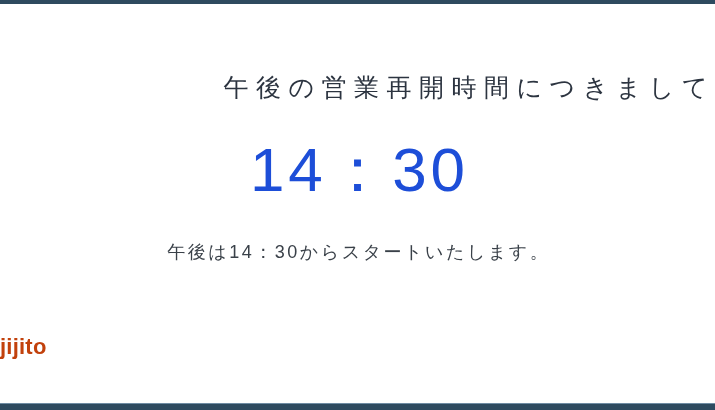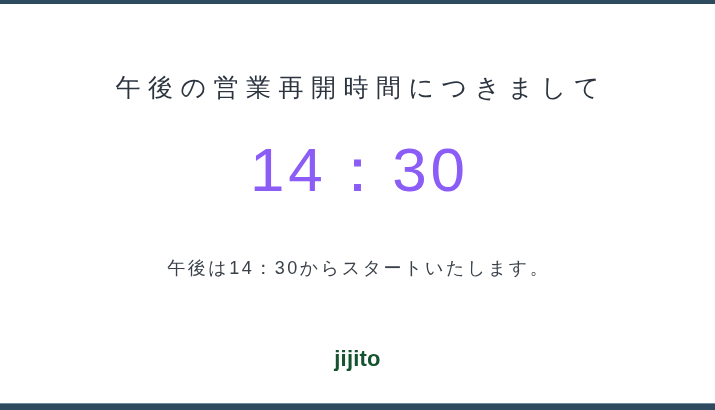--- a/index.html
+++ b/index.html
@@ -52,75 +52,74 @@
     flex-direction: column;
     align-items: center;
   }
 
   .headline {
     margin: 0;
     position: absolute;
     top: 72px;
     left: 0;
     right: 0;
-    text-align: center;
+    text-align: right;
     font-size: 25px;
     font-weight: 500;
     line-height: 1.2;
     color: #2c3440;
     letter-spacing: 0.30em;
     text-indent: 0.30em;
     white-space: nowrap;
   }
 
   .time {
     margin: 0;
     position: absolute;
     top: 137px;
     left: 0;
     right: 0;
     text-align: center;
     font-size: 62px;
     font-weight: 400;
     line-height: 1.05;
-    color: #8b5cf6;
+    color: #1d4ed8;
     letter-spacing: 0.06em;
     text-indent: 0.06em;
     white-space: nowrap;
   }
 
   .body-text {
     position: absolute;
     top: 234px;
     left: 0;
     right: 0;
     text-align: center;
     color: #3a4149;
   }
   .body-line {
-    margin: 16px;
+    margin: 0;
     font-size: 18px;
     font-weight: 400;
     line-height: 2.0;
     letter-spacing: 0.14em;
     text-indent: 0.14em;
     white-space: nowrap;
   }
 
   .brand {
-    margin: 12px;
+    margin: 0;
     position: absolute;
     top: 334px;
     left: 0;
     right: 0;
-    text-align: center;
     font-size: 22px;
     font-weight: 700;
     line-height: 1.2;
-    color: #14532d;
+    color: #c2410c;
     letter-spacing: 0.01em;
     white-space: nowrap;
   }
 </style>
 </head>
 <body>
 
 <div class="slide">
 
   <div class="rule rule-top"></div>

